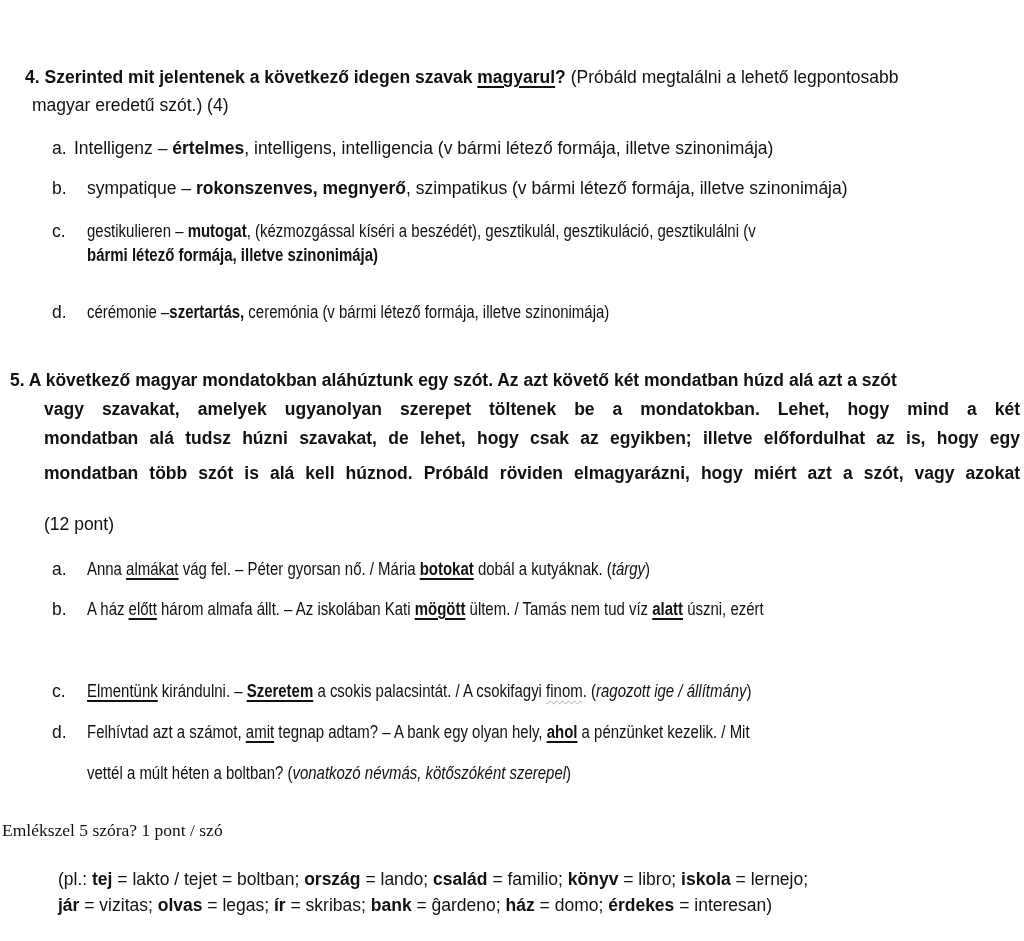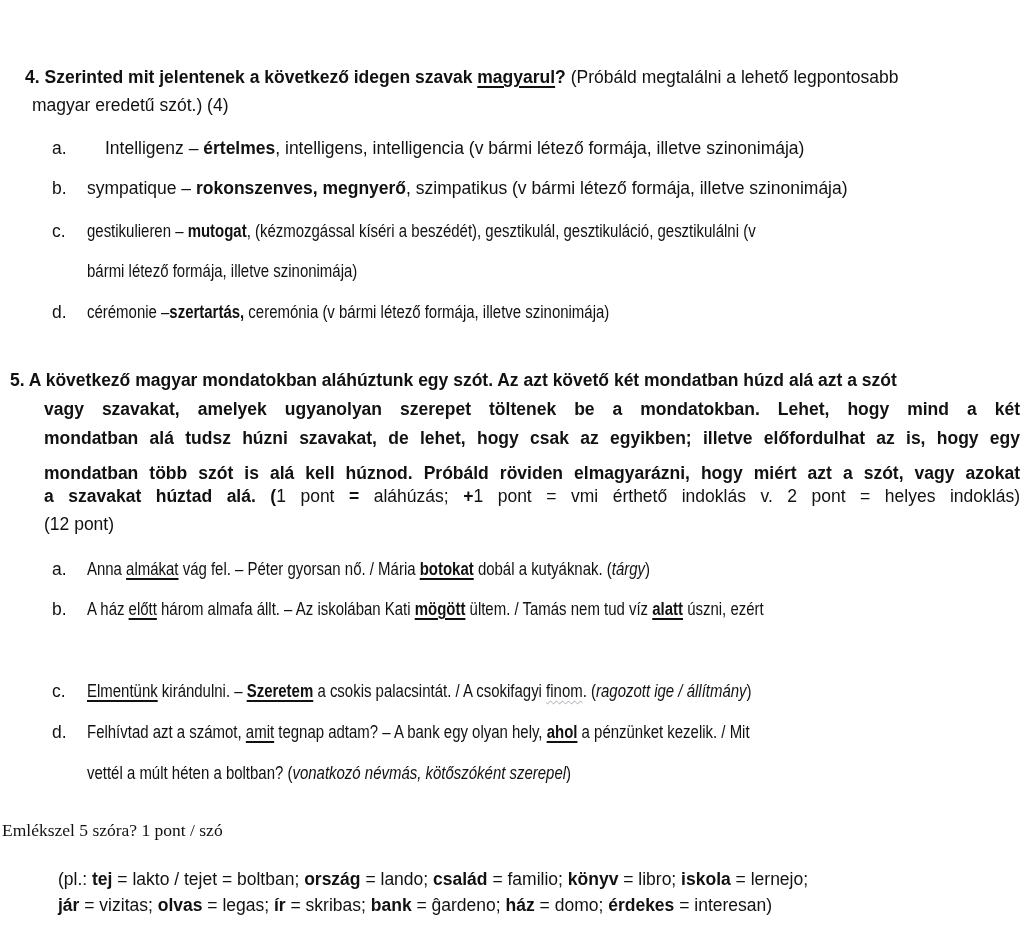--- a/index.html
+++ b/index.html
@@ -23,51 +23,48 @@
 <div class="page">
 
   <div class="line" style="left:10px; top:66px;margin-left:15px;">
     <span class="b">4.</span>
     <span class="b">Szerinted mit jelentenek a következő idegen szavak </span><span class="b u">magyarul</span><span class="b">?</span><span> (Próbáld megtalálni a lehető legpontosabb</span>
   </div>
   <div class="line" style="left:32px; top:94px;">magyar eredetű szót.) (4)</div>
 
   <div class="line" style="left:52px; top:137px;">
     <span class="num" style="left:0">a.</span>
-    <span style="margin-left:53px">Intelligenz – </span><span class="b">értelmes</span><span>, intelligens, intelligencia (v bármi létező formája, illetve szinonimája)</span>
+    <span style="margin-left:22px">Intelligenz – </span><span class="b">értelmes</span><span>, intelligens, intelligencia (v bármi létező formája, illetve szinonimája)</span>
   </div>
 
   <div class="line" style="left:52px; top:177px;">
     <span class="num" style="left:0">b.</span>
     <span style="margin-left:35px">sympatique – </span><span class="b">rokonszenves, megnyerő</span><span>, szimpatikus (v bármi létező formája, illetve szinonimája)</span>
   </div>
 
   <div class="line" style="left:52px; top:220px;">
     <span class="num" style="left:0">c.</span>
     <span class="cond" style="margin-left:35px; transform:scaleX(0.855);"><span>gestikulieren – </span><span class="b">mutogat</span><span>, (kézmozgással kíséri a beszédét), gesztikulál, gesztikuláció, gesztikulálni (v</span></span>
   </div>
-  <div class="line" style="left:87px; top:260px;">
+  <div class="line" style="left:87px; top:244px;font-weight:bold;">
     <span class="cond" style="transform:scaleX(0.855);">bármi létező formája, illetve szinonimája)</span>
   </div>
 
   <div class="line" style="left:52px; top:301px;">
     <span class="num" style="left:0">d.</span>
     <span class="cond" style="margin-left:35px; transform:scaleX(0.855);"><span>cérémonie –</span><span class="b">szertartás,</span><span> ceremónia (v bármi létező formája, illetve szinonimája)</span></span>
   </div>
 
   <div class="line b" style="left:10px; top:369px;">
     <span>5.</span>
     <span>A következő magyar mondatokban aláhúztunk egy szót. Az azt követő két mondatban húzd alá azt a szót</span>
   </div>
   <div class="line b justify" style="left:44px; top:427px; width:976px;">mondatban alá tudsz húzni szavakat, de lehet, hogy csak az egyikben; illetve előfordulhat az is, hogy egy</div>
   <div class="line b justify" style="left:44px; top:398px; width:976px;">vagy szavakat, amelyek ugyanolyan szerepet töltenek be a mondatokban. Lehet, hogy mind a két</div>
   <div class="line b justify" style="left:44px; top:456px; width:976px;margin-top:6px;">mondatban több szót is alá kell húznod. Próbáld röviden elmagyarázni, hogy miért azt a szót, vagy azokat</div>
-  <div class="line justify" style="left:44px; top:485px; width:976px;">
-    <span class="b">a szavakat húztad alá. (</span><span>1 pont </span><span class="b">=</span><span> aláhúzás; </span><span class="b">+</span><span>1 pont = vmi érthető indoklás v. 2 pont = helyes indoklás)</span>
-  </div>
   <div class="line" style="left:44px; top:513px;">(12 pont)</div>
 
   <div class="line" style="left:52px; top:558px;">
     <span class="num" style="left:0">a.</span>
     <span class="cond parts" style="margin-left:35px; transform:scaleX(0.855);"><span>Anna </span><span class="u">almákat</span><span> vág fel. – Péter gyorsan nő. / Mária </span><span class="b u">botokat</span><span> dobál a kutyáknak. (</span><span class="i">tárgy</span><span>)</span></span>
   </div>
 
   <div class="line" style="left:52px; top:598px;">
     <span class="num" style="left:0">b.</span>
     <span class="cond parts" style="margin-left:35px; transform:scaleX(0.855);"><span>A ház </span><span class="u">előtt</span><span> három almafa állt. – Az iskolában Kati </span><span class="b u">mögött</span><span> ültem. / Tamás nem tud víz </span><span class="b u">alatt</span><span> úszni, ezért</span></span>

